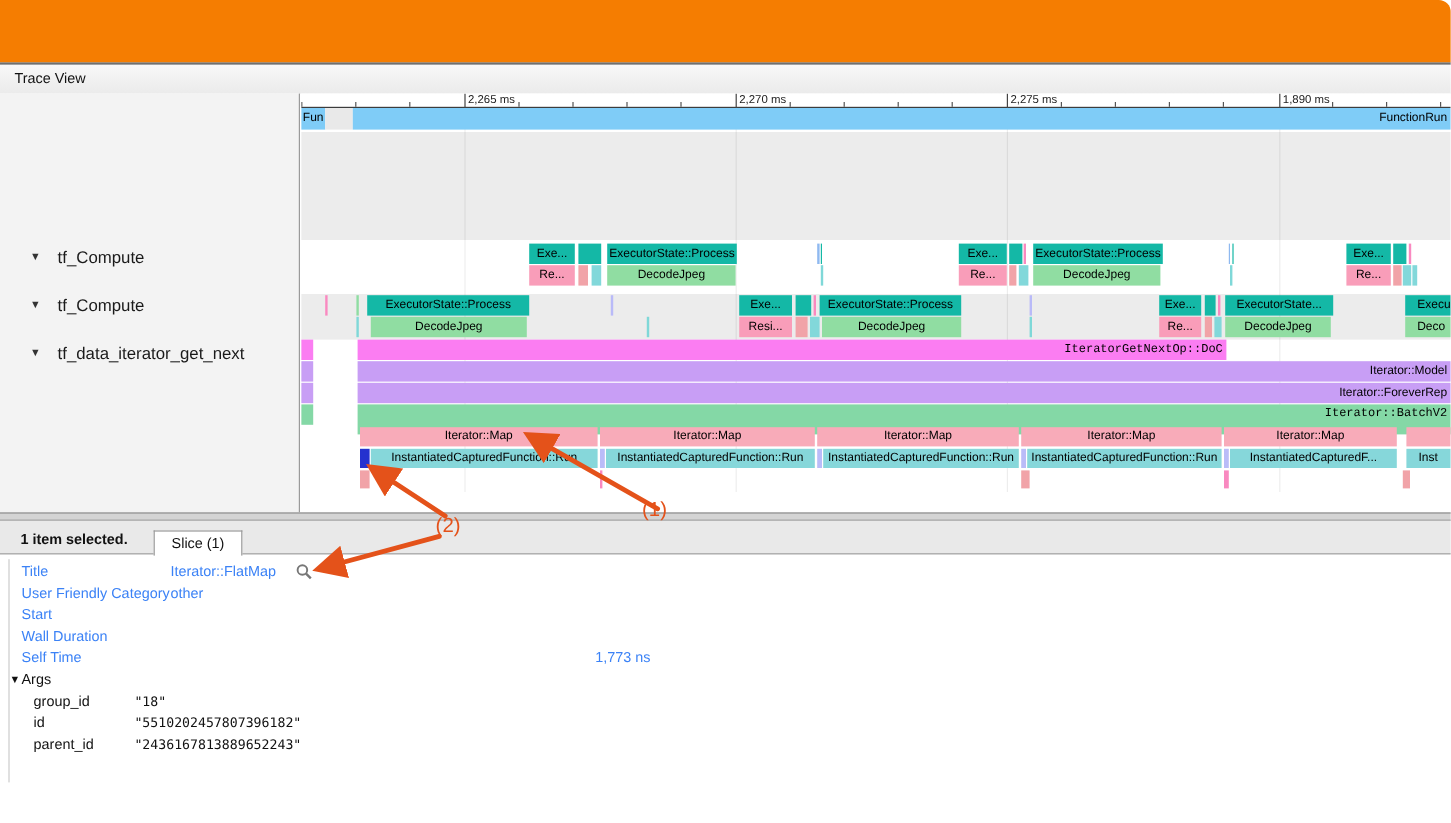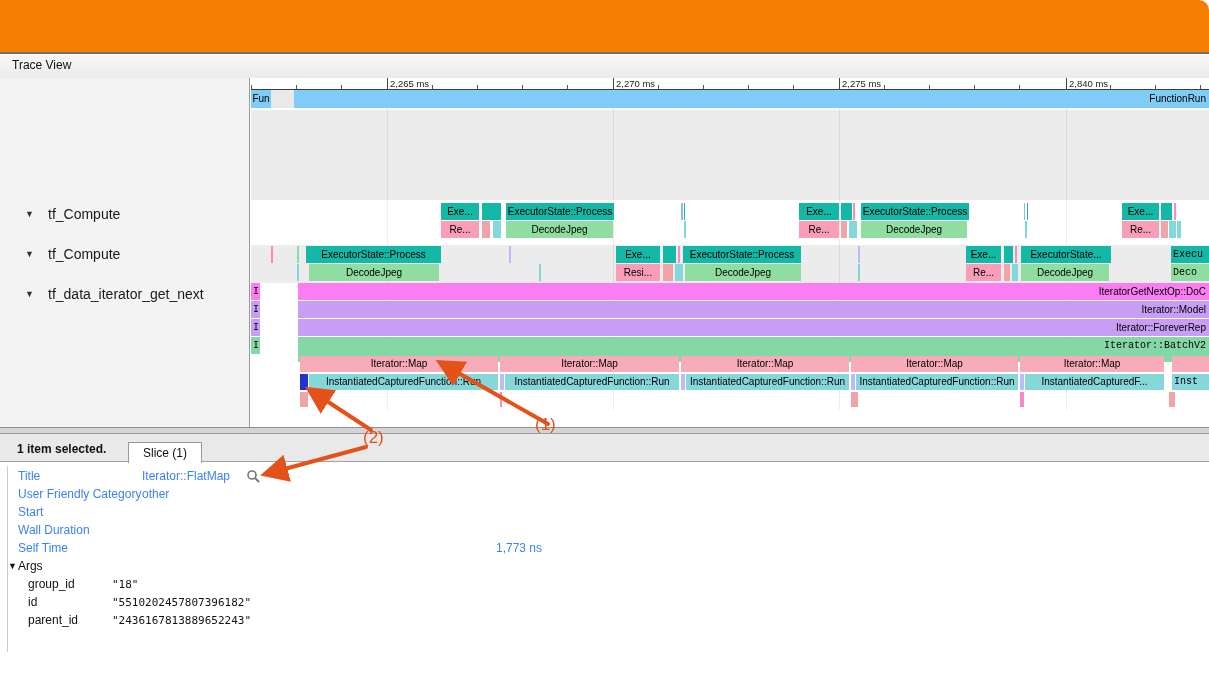--- a/index.html
+++ b/index.html
@@ -32,21 +32,21 @@
     border-bottom:1px solid #3c3c3c; }
   .tick-minor { position:absolute; bottom:0; width:1px; height:4px; background:#555; }
   .tick-major { position:absolute; top:0; width:1px; height:12px; background:#444; }
   .tick-label { position:absolute; top:0; font-size:9.5px; color:#222; white-space:nowrap; }
 
   
   .trow { position:absolute; left:0; width:958px; }
   .bar { position:absolute; top:0; overflow:hidden; white-space:nowrap; font-size:10px;
     color:#000; text-align:center; cursor:pointer; }
   .a-r { text-align:right; padding-right:3px; }
-  .a-l { text-align:left; padding-left:2px;font-family:Liberation Mono, monospace; }
+  .a-l { text-align:left; padding-left:10px; }
   .b-func{background:#7fccf7}.b-exec{background:#14b8a6}.b-pink{background:#f99db9}
   .b-salmon{background:#f1a3a8}.b-teal{background:#82d8da}.b-green{background:#90dda2}
   .b-magenta{background:#fb7df2}.b-ipurple{background:#c89ef5}.b-igreen{background:#84d8a6}
   .b-imap{background:#f8abb9}.b-icf{background:#86d7da}.b-sel{background:#2432cf}
   .b-lav{background:#babcf8}.b-gap{background:#e9e9e9}.b-mblue{background:#8fb9f0}
   .b-mpink{background:#f989c0}.b-mgreen{background:#8fdda2}.b-mteal{background:#7fd8d8}
   .b-mlav{background:#b9baf8}
 
   #main-bottom-line { position:absolute; left:0; top:427px; width:1209px; height:7px;
     background:#d4d4d4; border-top:1px solid #8f8f8f; border-bottom:1px solid #9c9c9c; }
@@ -118,21 +118,21 @@
           <div class="gridline" style="left: 815px;"></div>
         </div>
       <div id="ruler">
           <div class="tick-major" style="left: 136px;"></div>
           <span class="tick-label" style="left: 139px;">2,265 ms</span>
           <div class="tick-major" style="left: 362px;"></div>
           <span class="tick-label" style="left: 365px;">2,270 ms</span>
           <div class="tick-major" style="left: 588px;"></div>
           <span class="tick-label" style="left: 591px;">2,275 ms</span>
           <div class="tick-major" style="left: 815px;"></div>
-          <span class="tick-label" style="left: 818px;">2,840 ms</span>
+          <span class="tick-label" style="left: 818px;">1,890 ms</span>
           <div class="tick-minor" style="left: 0px;"></div>
           <div class="tick-minor" style="left: 45.2px;"></div>
           <div class="tick-minor" style="left: 90.4px;"></div>
           <div class="tick-minor" style="left: 180.8px;"></div>
           <div class="tick-minor" style="left: 226px;"></div>
           <div class="tick-minor" style="left: 271.2px;"></div>
           <div class="tick-minor" style="left: 316.4px;"></div>
           <div class="tick-minor" style="left: 406.8px;"></div>
           <div class="tick-minor" style="left: 452px;"></div>
           <div class="tick-minor" style="left: 497.2px;"></div>
@@ -209,21 +209,21 @@
             <div class="bar b-green" style="left: 434px; width: 116px; height: 17px; line-height: 17px;">DecodeJpeg</div>
             <div class="bar b-mteal" style="left: 607px; width: 2px; height: 17px; line-height: 17px;"></div>
             <div class="bar b-pink" style="left: 715px; width: 35px; height: 17px; line-height: 17px;">Re...</div>
             <div class="bar b-salmon" style="left: 753px; width: 6px; height: 17px; line-height: 17px;"></div>
             <div class="bar b-teal" style="left: 761px; width: 6px; height: 17px; line-height: 17px;"></div>
             <div class="bar b-green" style="left: 770px; width: 88px; height: 17px; line-height: 17px;">DecodeJpeg</div>
             <div class="bar b-green a-l" style="left: 920px; width: 38px; height: 17px; line-height: 17px;">Deco</div>
           </div>
           <div class="trow" style="top: 205px; height: 18px;">
             <div class="bar b-magenta a-l" style="left: 0px; width: 9px; height: 17px; line-height: 17px;">I</div>
-            <div class="bar b-magenta a-r" style="left: 47px; width: 911px; height: 17px; line-height: 17px;">IteratorGetNextOp::DoC</div>
+            <div class="bar b-magenta a-r" style="left: 47px; width: 724px; height: 17px; line-height: 17px; font-family: Liberation Mono, monospace;">IteratorGetNextOp::DoC</div>
           </div>
           <div class="trow" style="top: 223px; height: 18px;">
             <div class="bar b-ipurple a-l" style="left: 0px; width: 9px; height: 17px; line-height: 17px;">I</div>
             <div class="bar b-ipurple a-r" style="left: 47px; width: 911px; height: 17px; line-height: 17px;">Iterator::Model</div>
           </div>
           <div class="trow" style="top: 241px; height: 18px;">
             <div class="bar b-ipurple a-l" style="left: 0px; width: 9px; height: 17px; line-height: 17px;">I</div>
             <div class="bar b-ipurple a-r" style="left: 47px; width: 911px; height: 17px; line-height: 17px;">Iterator::ForeverRep</div>
           </div>
           <div class="trow" style="top: 259px; height: 18px;">

